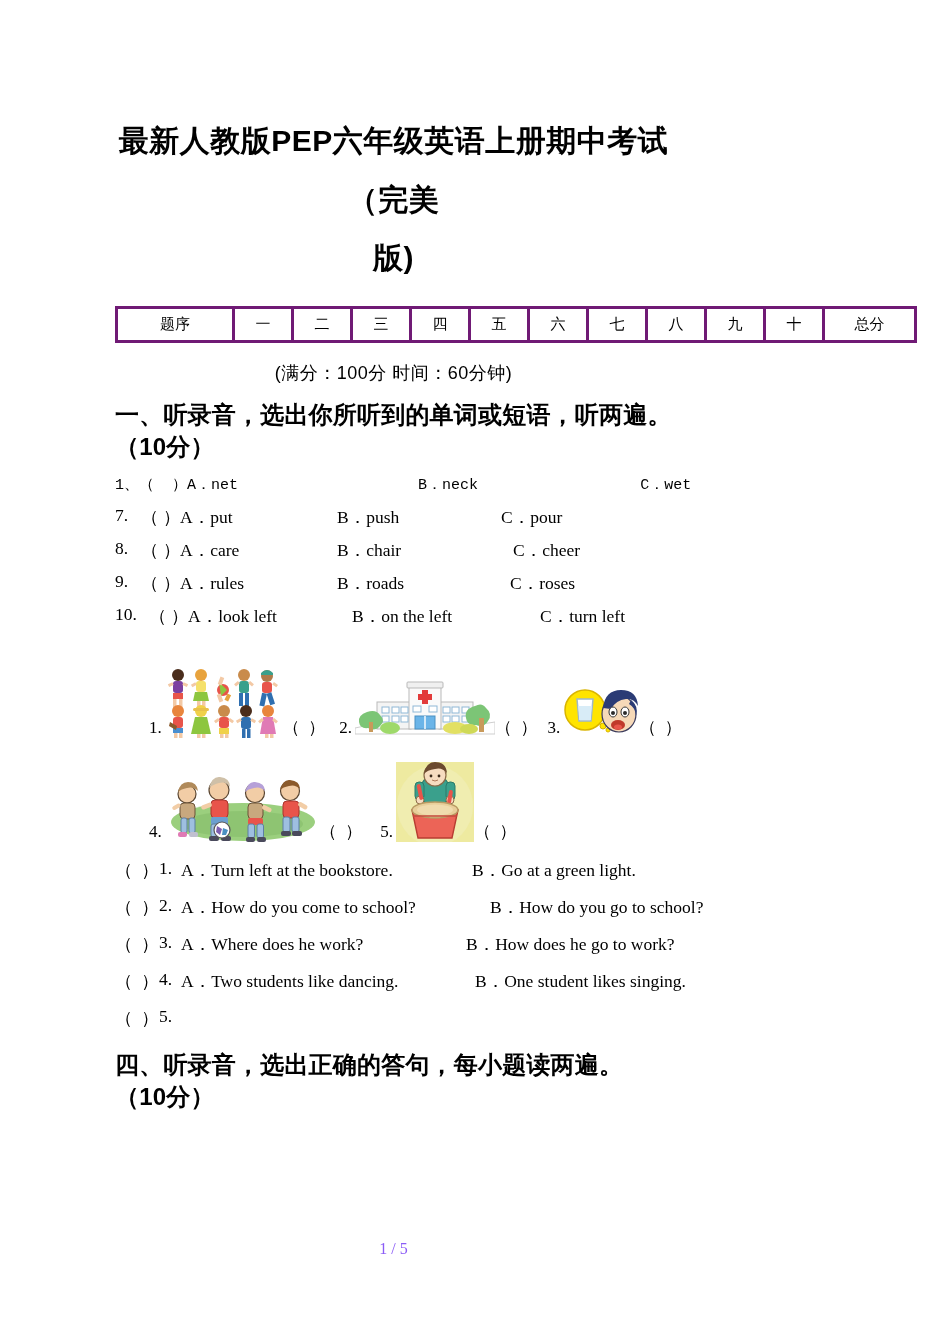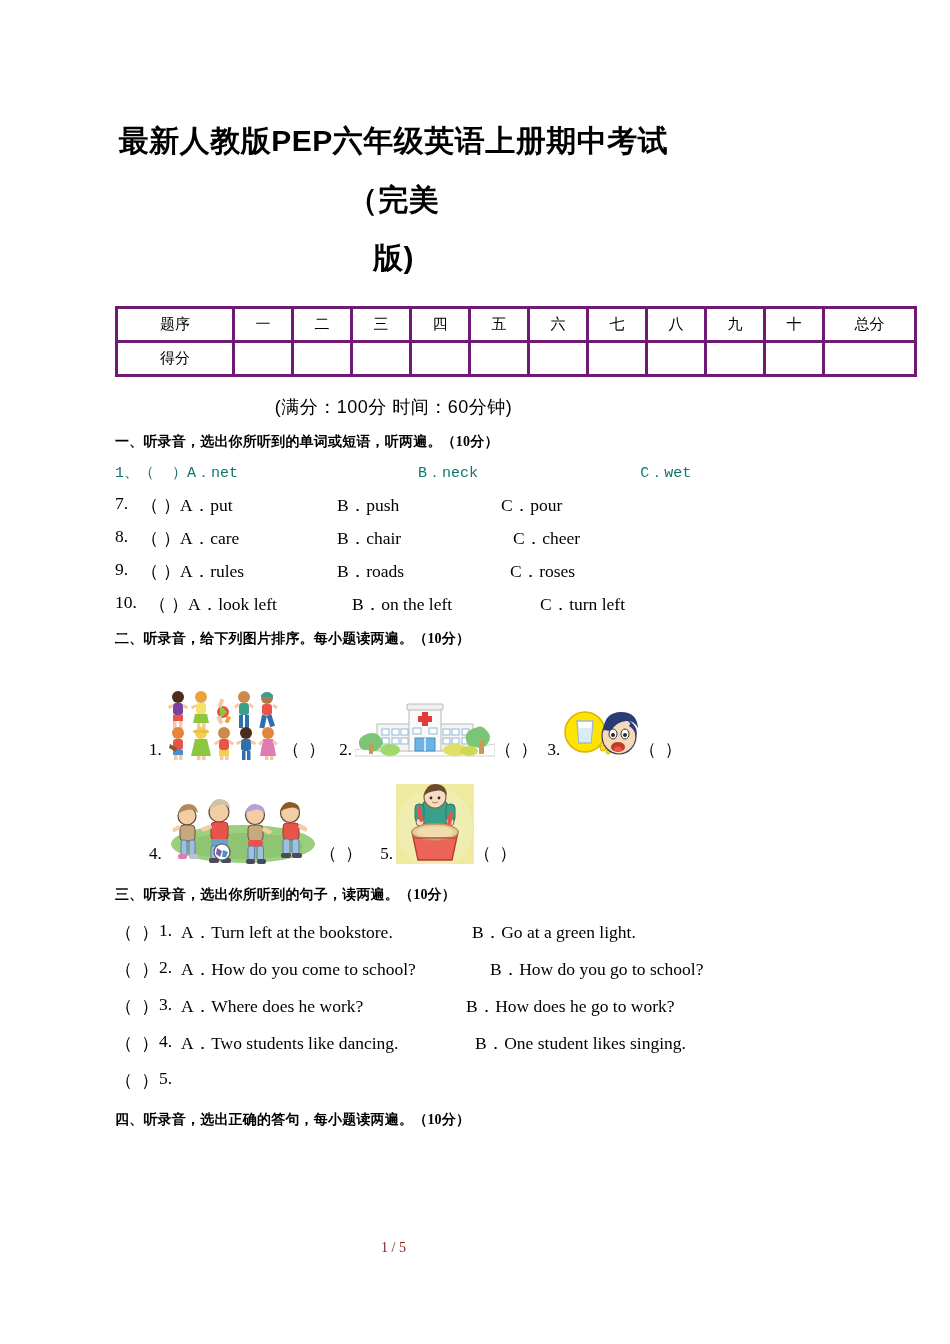--- a/index.html
+++ b/index.html
@@ -69,32 +69,32 @@
     font-size: 18px;
     margin-top: 18px;
     letter-spacing: 0.5px;
   }
   .meta-line.second {
     margin-top: 22px;
   }
 
   
   .section-head {
-    font-family: Liberation Serif, serif;
+    font-family: Liberation Sans, sans-serif;
     font-weight: bold;
-    font-size: 14px;
+    font-size: 24px;
     margin: 14px 0 0 0;
     letter-spacing: 0.2px;
   }
 
   
   .q-mono {
     font-family: "Liberation Mono", "DejaVu Sans Mono", monospace;
     font-size: 15px;
-    color: #0f766e;
+    color: #000000;
     margin-top: 12px;
     white-space: pre;
   }
   .q-row {
     font-size: 17.5px;
     margin-top: 11px;
     position: relative;
     height: 22px;
   }
   .q-row span.col {
@@ -146,23 +146,23 @@
     white-space: pre;
   }
 
   
   .footer {
     position: absolute;
     left: 0;
     right: 0;
     top: 1240px;
     text-align: center;
-    font-size: 14px;
+    font-size: 16px;
     font-family: "Liberation Serif", "DejaVu Serif", serif;
-    color: #7f1d1d;
+    color: #8b5cf6;
   }
 </style>
 </head>
 <body>
 
 <div class="page">
 
   <h1 class="doc-title">
     <span>最新人教版</span><span class="pep">PEP</span><span>六年级英语上册期中考试（完美</span><br>
     <span>版)</span>
@@ -178,34 +178,20 @@
         <td class="num">三</td>
         <td class="num">四</td>
         <td class="num">五</td>
         <td class="num">六</td>
         <td class="num">七</td>
         <td class="num">八</td>
         <td class="num">九</td>
         <td class="num">十</td>
         <td class="tot">总分</td>
       </tr>
-      <tr>
-        <td class="lab">得分</td>
-        <td class="num"></td>
-        <td class="num"></td>
-        <td class="num"></td>
-        <td class="num"></td>
-        <td class="num"></td>
-        <td class="num"></td>
-        <td class="num"></td>
-        <td class="num"></td>
-        <td class="num"></td>
-        <td class="num"></td>
-        <td class="tot"></td>
-      </tr>
     </tbody>
       </table>
   </div>
 
   <div class="meta-line">(满分：100分  时间：60分钟)</div>
 
   <div class="section-head">一、听录音，选出你所听到的单词或短语，听两遍。（10分）</div>
 
   <div class="q-mono"><span>1、</span><span>（  ）</span><span>A．net</span><span>                    </span><span>B．neck</span><span>                  </span><span>C．wet</span></div>
 
@@ -234,21 +220,20 @@
   </div>
 
   <div class="q-row">
     <span class="col" style="left:0px;">10.</span>
     <span class="col" style="left:34px;">（ ）</span>
     <span class="col" style="left:73px;text-align:center;">A．look left</span>
     <span class="col" style="left:237px;">B．on the left</span>
     <span class="col" style="left:425px;">C．turn left</span>
   </div>
 
-  <div class="section-head" style="margin-top:16px;">二、听录音，给下列图片排序。每小题读两遍。（10分）</div>
 
   <div class="pic-block">
 
     <div class="pic-row">
 
       <div class="pic-item" style="margin-left:34px;">
         <span class="pic-num">1.</span>
         <svg class="pic-art" width="118" height="72" viewBox="0 0 118 72">
           <g>
 
@@ -508,21 +493,20 @@
           <path d="M16 48 L62 48 L56 76 L22 76 Z" fill="#ec6457" stroke="#b83c32" stroke-width="1.4"></path>
           <ellipse cx="39" cy="48" rx="23" ry="8" fill="#e8cf9a" stroke="#b89a62" stroke-width="1.4"></ellipse>
           <ellipse cx="39" cy="48" rx="18" ry="5.5" fill="#f0dcae"></ellipse>
           <path d="M17 54 L61 54" stroke="#c4483c" stroke-width="1.6"></path>
         </svg>
         <span class="pic-paren">（  ）</span>
       </div>
     </div>
   </div>
 
-  <div class="section-head" style="margin-top:22px;">三、听录音，选出你所听到的句子，读两遍。（10分）</div>
 
   <div style="margin-top:16px;">
     <div class="s-row">
       <span class="col" style="left:0px;">（  ）</span>
       <span class="col" style="left:44px;">1.</span>
       <span class="col" style="left:66px;">A．Turn left at the bookstore.</span>
       <span class="col" style="left:357px;">B．Go at a green light.</span>
     </div>
     <div class="s-row">
       <span class="col" style="left:0px;">（  ）</span>

